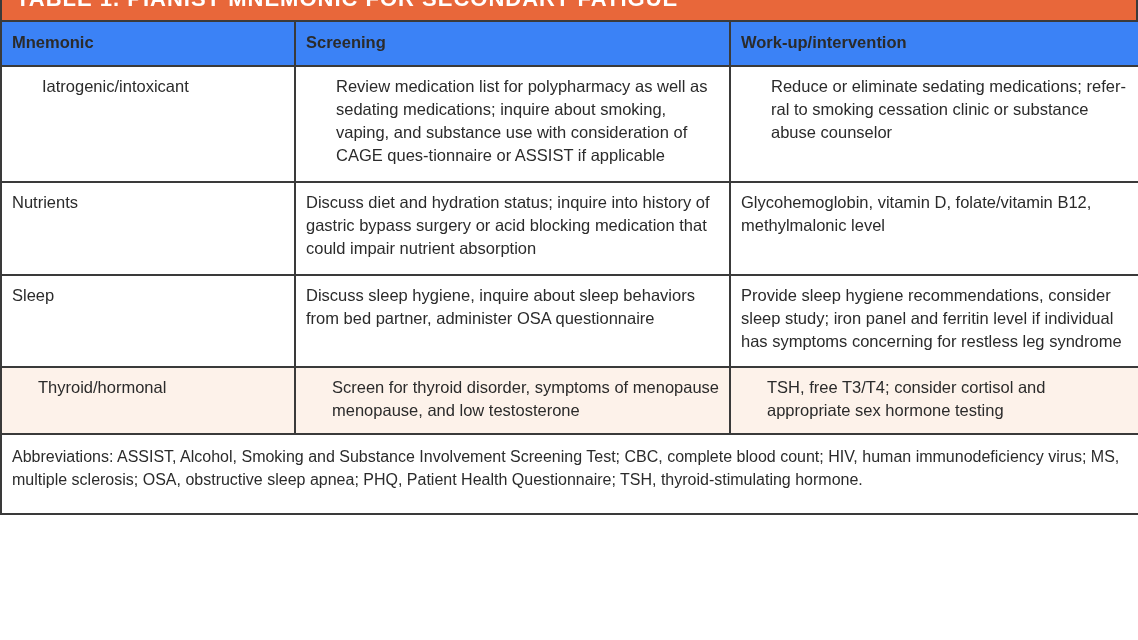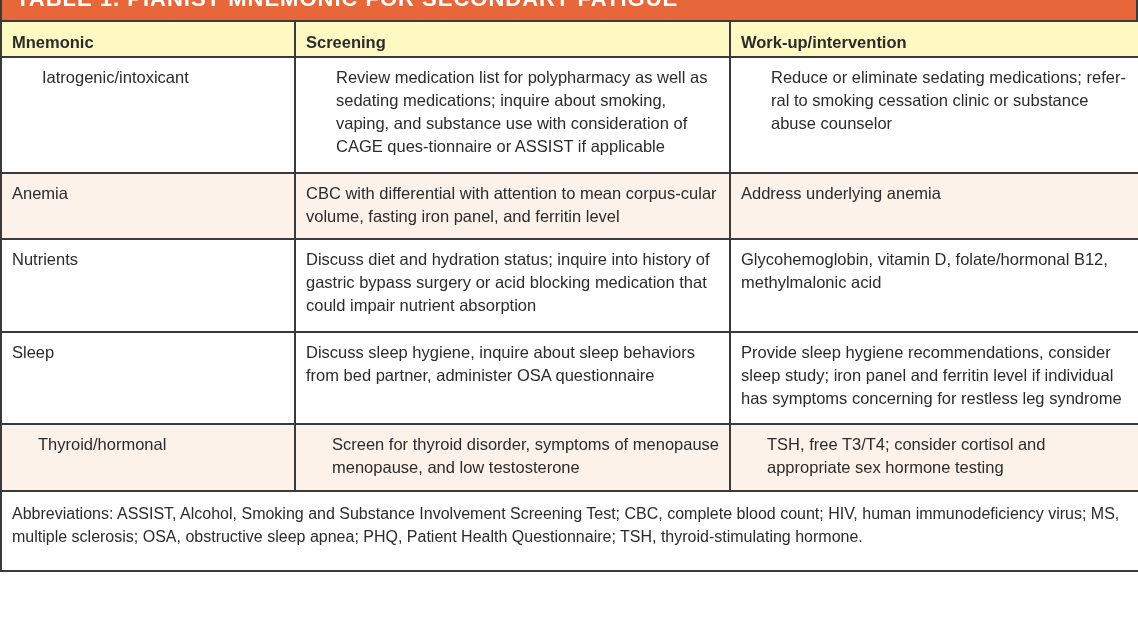--- a/index.html
+++ b/index.html
@@ -20,22 +20,22 @@
   }
   table {
     position: absolute; left: 0; top: 20px; width: 1138px;
     border-collapse: collapse; table-layout: fixed;
   }
   td, th {
     border: 2px solid #3a3a3a; vertical-align: top; text-align: left;
     padding: 8px 9px 8px 10px; font-size: 16.5px; line-height: 23px;
   }
   th {
-    background: #fef9c3; font-weight: bold; font-size: 16.5px; height: 22px;
-    padding-top: 9px; padding-bottom: 2px;
+    background: #3b82f6; font-weight: bold; font-size: 16.5px; height: 22px;
+    padding-top: 9px; padding-bottom: 11px;
   }
   tr.tint td { background: #fdf2ea; }
   tr.plain td { background: #ffffff; }
   col.c1 { width: 294px; }
   col.c2 { width: 435px; }
   col.c3 { width: 409px; }
   tr.r0 td { height: 28px; }
   tr.r1 td { height: 98px; padding-left: 40px; }
   tr.r2 td { height: 48px; }
   tr.r3 td { height: 75px; }
@@ -64,29 +64,24 @@
         <th>Screening</th>
         <th>Work-up/intervention</th>
       </tr>
     </thead>
     <tbody>
       <tr class="plain r1">
         <td>Iatrogenic/intoxicant</td>
         <td>Review medication list for polypharmacy as well as sedating medications; inquire about smoking, vaping, and substance use with consideration of CAGE ques-tionnaire or ASSIST if applicable</td>
         <td>Reduce or eliminate sedating medications; refer-ral to smoking cessation clinic or substance abuse counselor</td>
       </tr>
-      <tr class="tint r2">
-        <td>Anemia</td>
-        <td>CBC with differential with attention to mean corpus-cular volume, fasting iron panel, and ferritin level</td>
-        <td>Address underlying anemia</td>
-      </tr>
       <tr class="plain r3">
         <td>Nutrients</td>
         <td>Discuss diet and hydration status; inquire into history of gastric bypass surgery or acid blocking medication that could impair nutrient absorption</td>
-        <td>Glycohemoglobin, vitamin D, folate/hormonal B12, methylmalonic acid</td>
+        <td>Glycohemoglobin, vitamin D, folate/vitamin B12, methylmalonic level</td>
       </tr>
       <tr class="plain r5">
         <td>Sleep</td>
         <td>Discuss sleep hygiene, inquire about sleep behaviors from bed partner, administer OSA questionnaire</td>
         <td>Provide sleep hygiene recommendations, consider sleep study; iron panel and ferritin level if individual has symptoms concerning for restless leg syndrome</td>
       </tr>
       <tr class="tint r6">
         <td>Thyroid/hormonal</td>
         <td>Screen for thyroid disorder, symptoms of menopause menopause, and low testosterone</td>
         <td>TSH, free T3/T4; consider cortisol and appropriate sex hormone testing</td>

